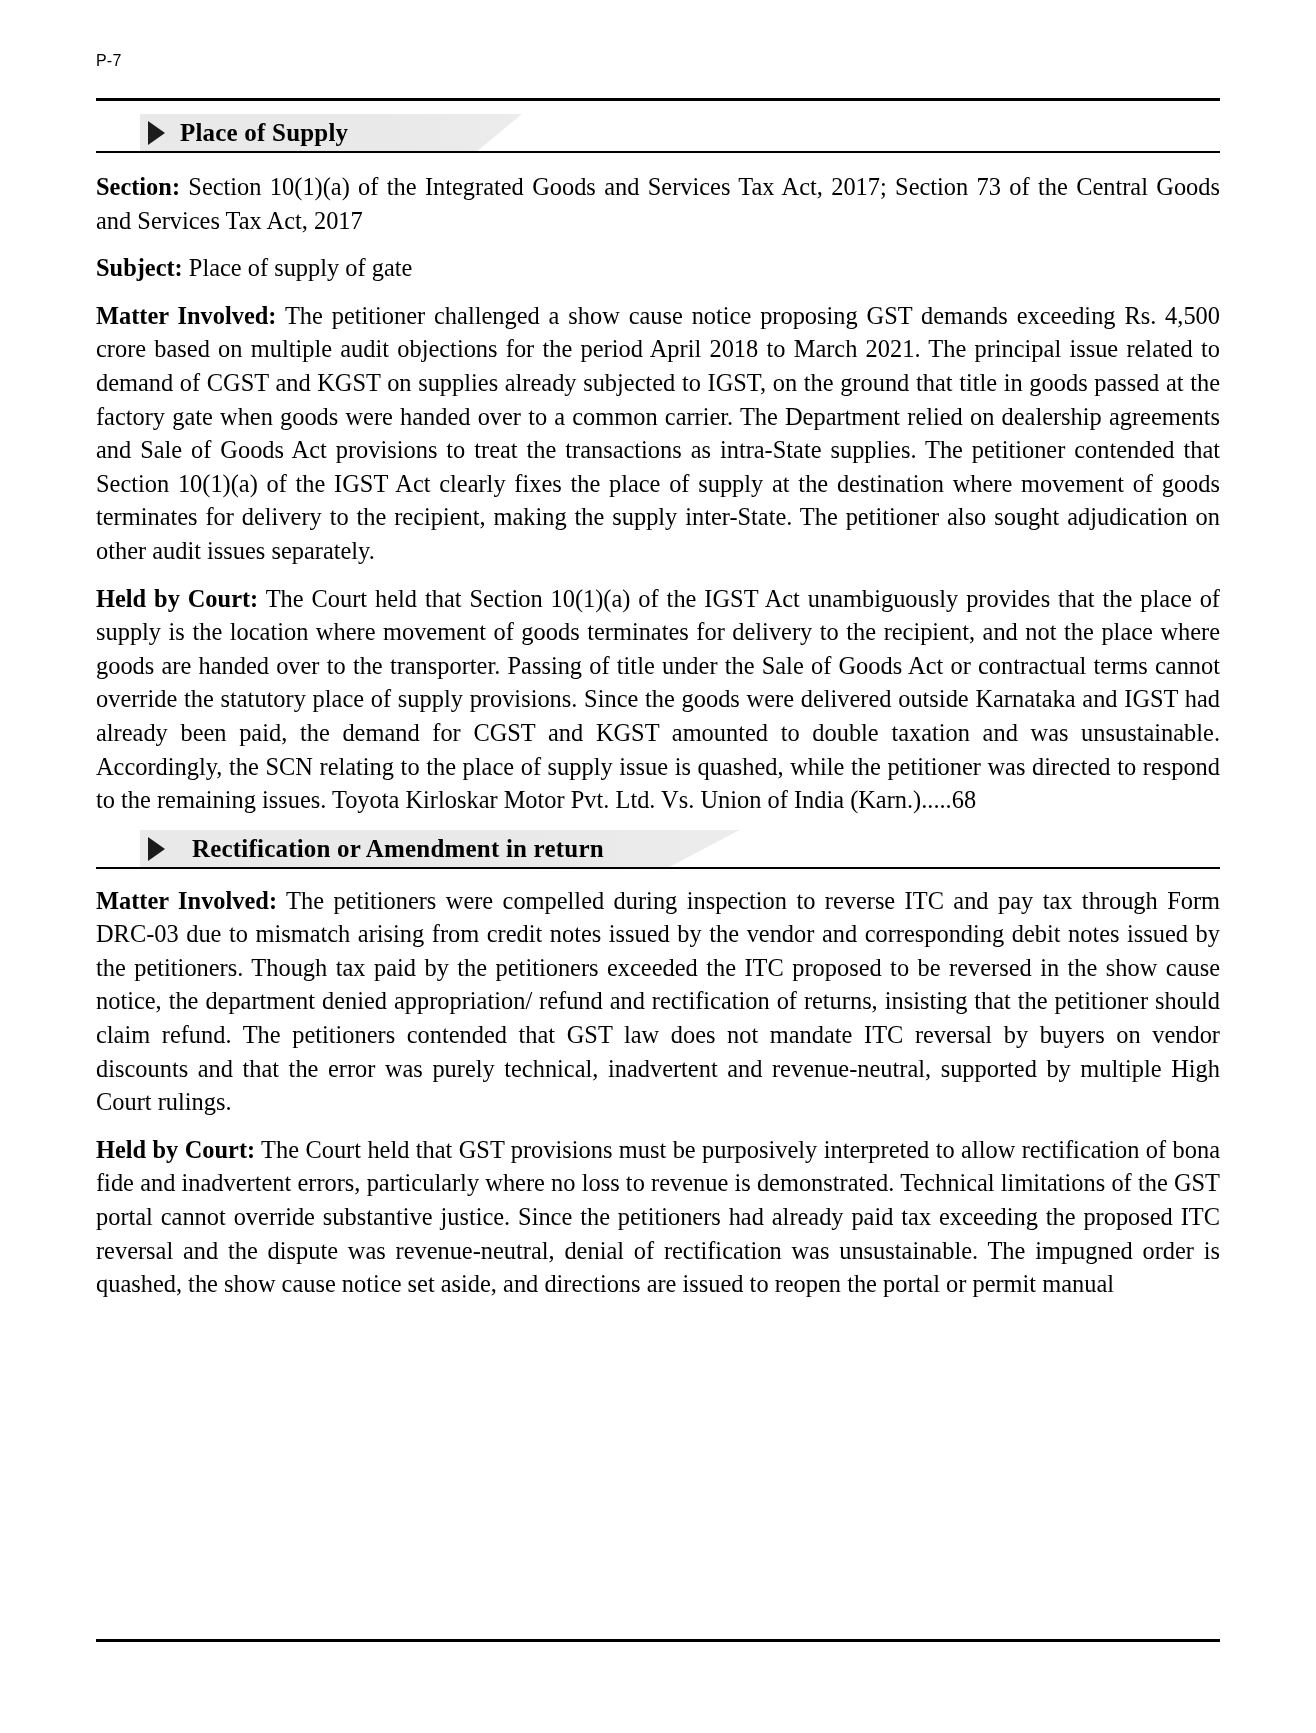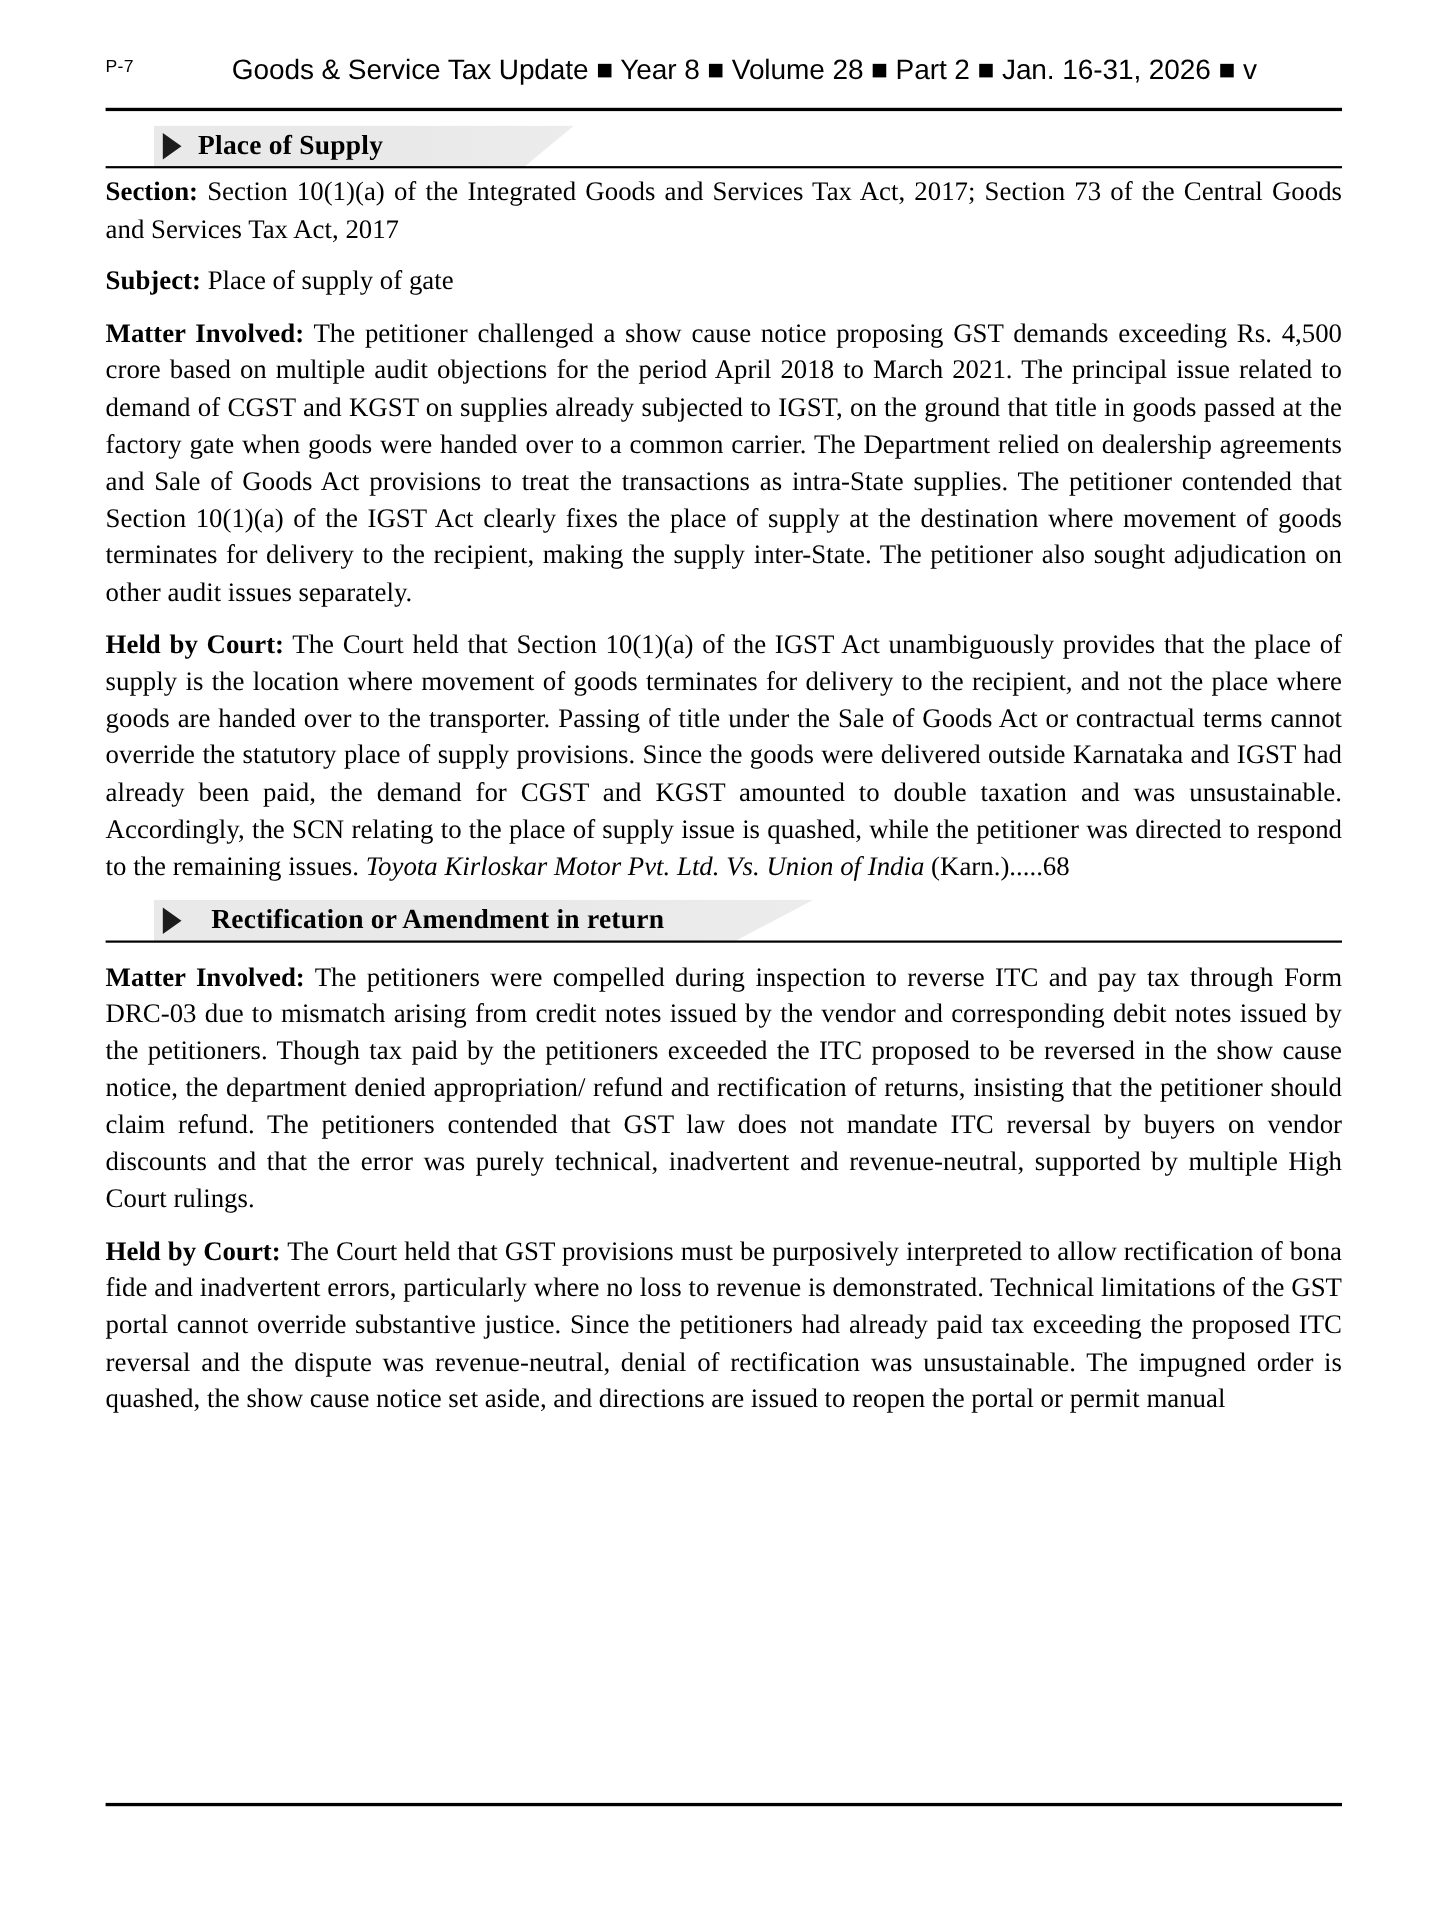--- a/index.html
+++ b/index.html
@@ -103,44 +103,43 @@
 
   
   p.body {
     font-size: 24.4px;
     line-height: 33.6px;
     text-align: justify;
     text-justify: inter-word;
     margin: 14px 0 0 0;
     hyphens: none;
   }
-  p.body:first-of-type { margin-top: 4px; }
+  p.body:first-of-type { margin-top: 16px; }
   .lbl { font-weight: bold; }
-  .ital { font-style: italic; }
+  .ital { }
   .cite-bold { font-weight: normal; }
 
   
   .foot-rule {
     position: absolute;
     left: 96px;
     right: 96px;
     top: 1639px;
     border: 0;
     border-top: 3px solid #000;
     margin: 0;
   }
 </style>
 </head>
 <body>
 
 <div class="page">
 
   <div class="running-head">
     <span class="folio">P-7</span>
-    <span class="head-title">Goods &amp; Service Tax Update ■ Year 8 ■ Volume 28 ■ Part 2 ■ Jan. 16-31, 2026 ■ v</span>
   </div>
   <hr class="head-rule">
 
   <div class="banner-wrap">
     <div class="banner">
       <span class="banner-arrow"></span>
       <span class="banner-label">Place of Supply</span>
     </div>
   </div>
   <hr class="banner-rule">

